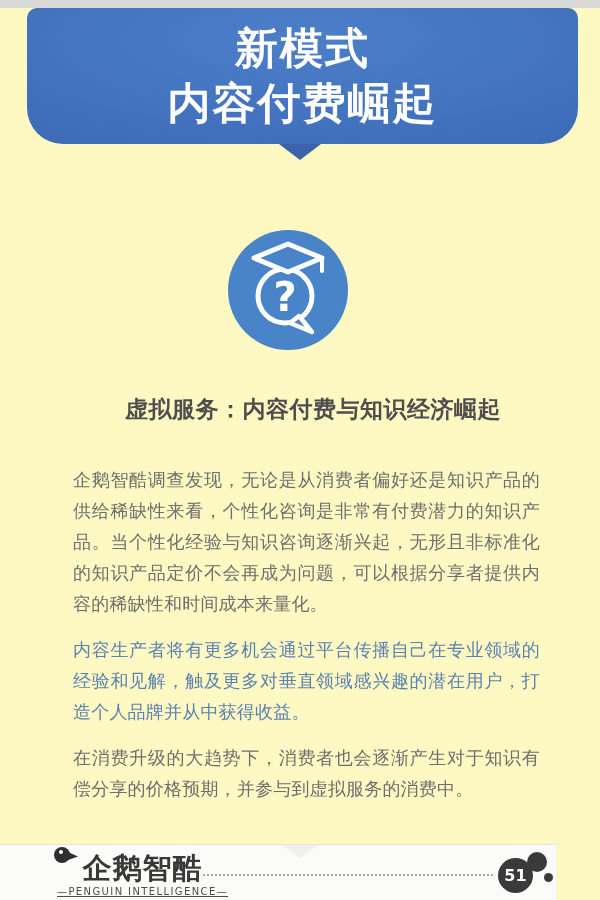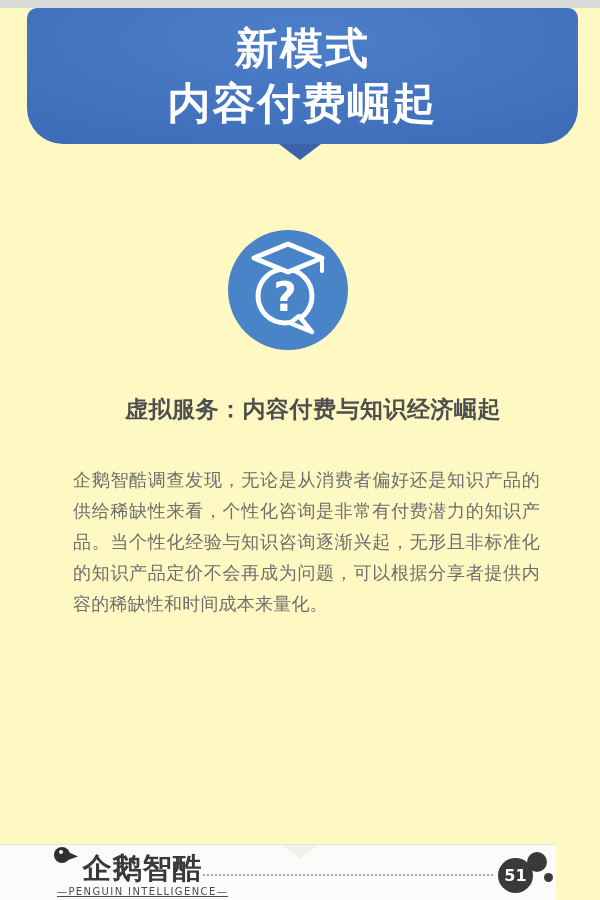--- a/index.html
+++ b/index.html
@@ -196,20 +196,22 @@
       <path d="M94 30 L94 41" stroke="#ffffff" stroke-width="4" stroke-linecap="round"></path>
 
       <text x="57" y="81" font-size="40" font-weight="bold" fill="#ffffff" text-anchor="middle" font-family="DejaVu Sans, sans-serif">?</text>
     </svg>
   </div>
 
   <h2 class="section-heading">虚拟服务：内容付费与知识经济崛起</h2>
 
   <main class="body-copy">
     <p>企鹅智酷调查发现，无论是从消费者偏好还是知识产品的供给稀缺性来看，个性化咨询是非常有付费潜力的知识产品。当个性化经验与知识咨询逐渐兴起，无形且非标准化的知识产品定价不会再成为问题，可以根据分享者提供内容的稀缺性和时间成本来量化。</p>
+    <p class="em">内容生产者将有更多机会通过平台传播自己在专业领域的经验和见解，触及更多对垂直领域感兴趣的潜在用户，打造个人品牌并从中获得收益。</p>
+    <p>在消费升级的大趋势下，消费者也会逐渐产生对于知识有偿分享的价格预期，并参与到虚拟服务的消费中。</p>
   </main>
 
   <footer class="footer">
     <div class="footer-notch"></div>
 
     <div class="brand">
       <div class="brand-text">
         <span class="penguin">
           <svg width="26" height="26" viewBox="0 0 26 26" aria-hidden="true">
             <circle cx="10" cy="12" r="8" fill="#2f2f2f"></circle>

